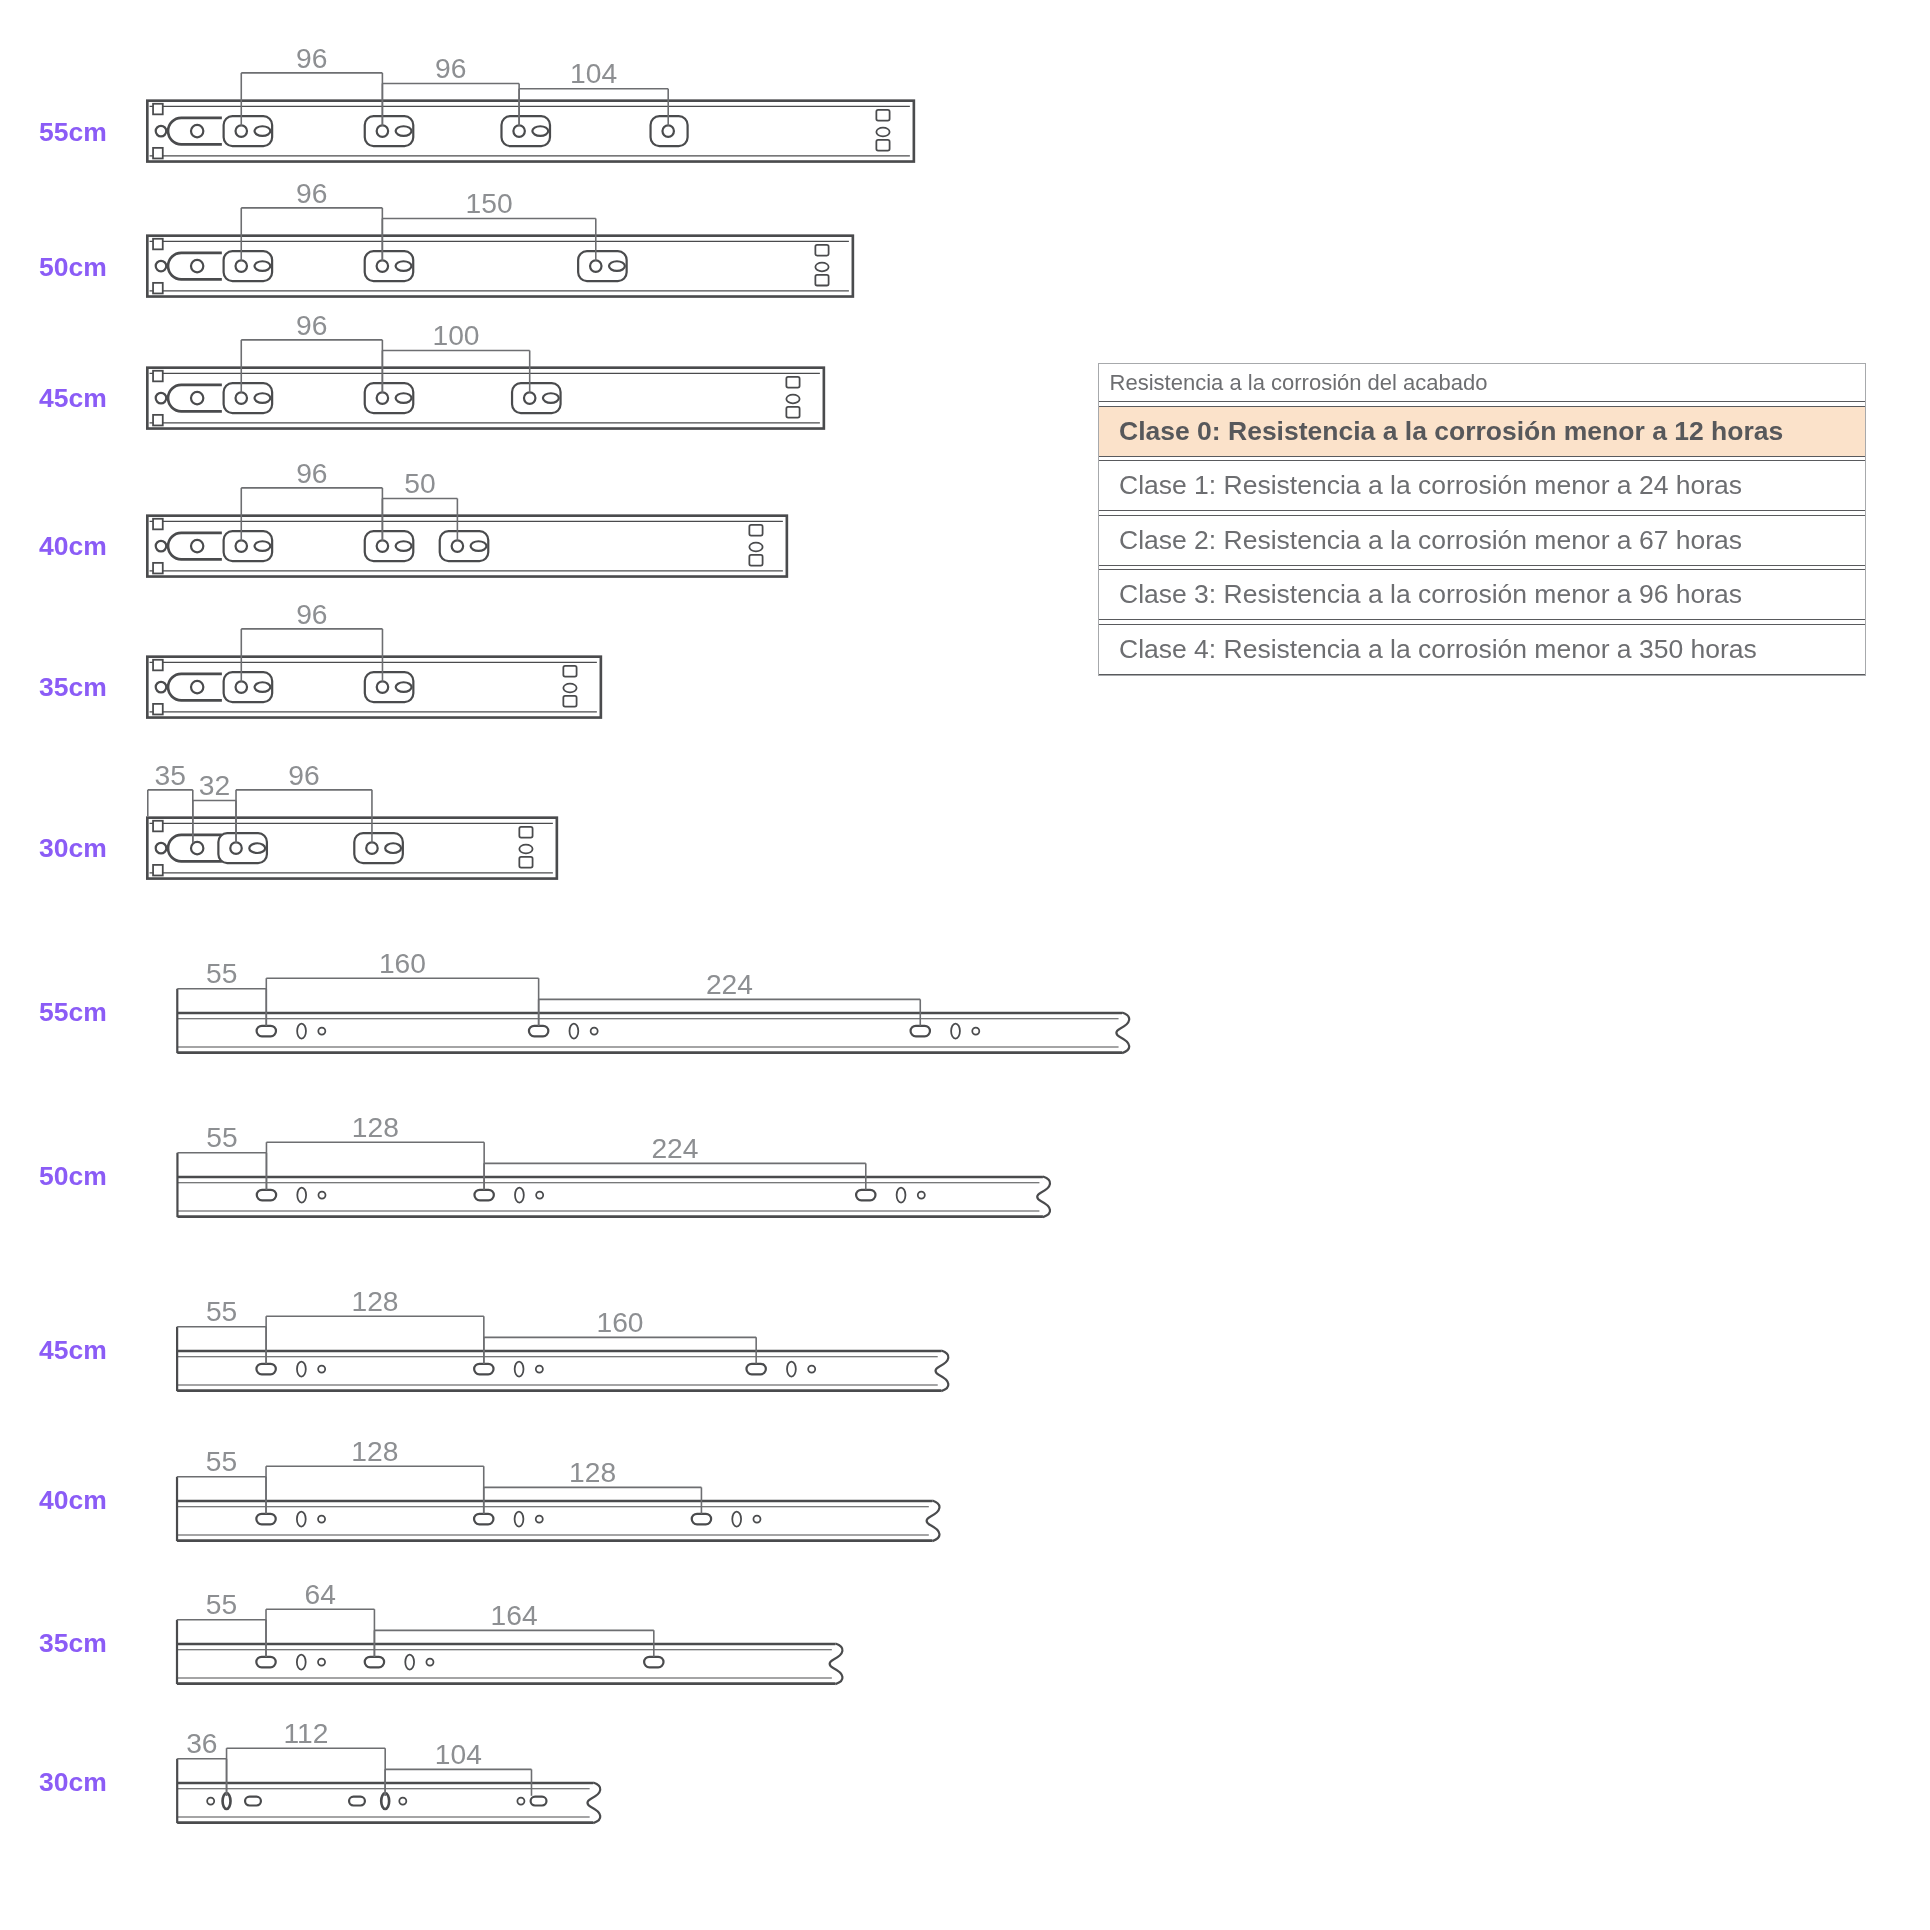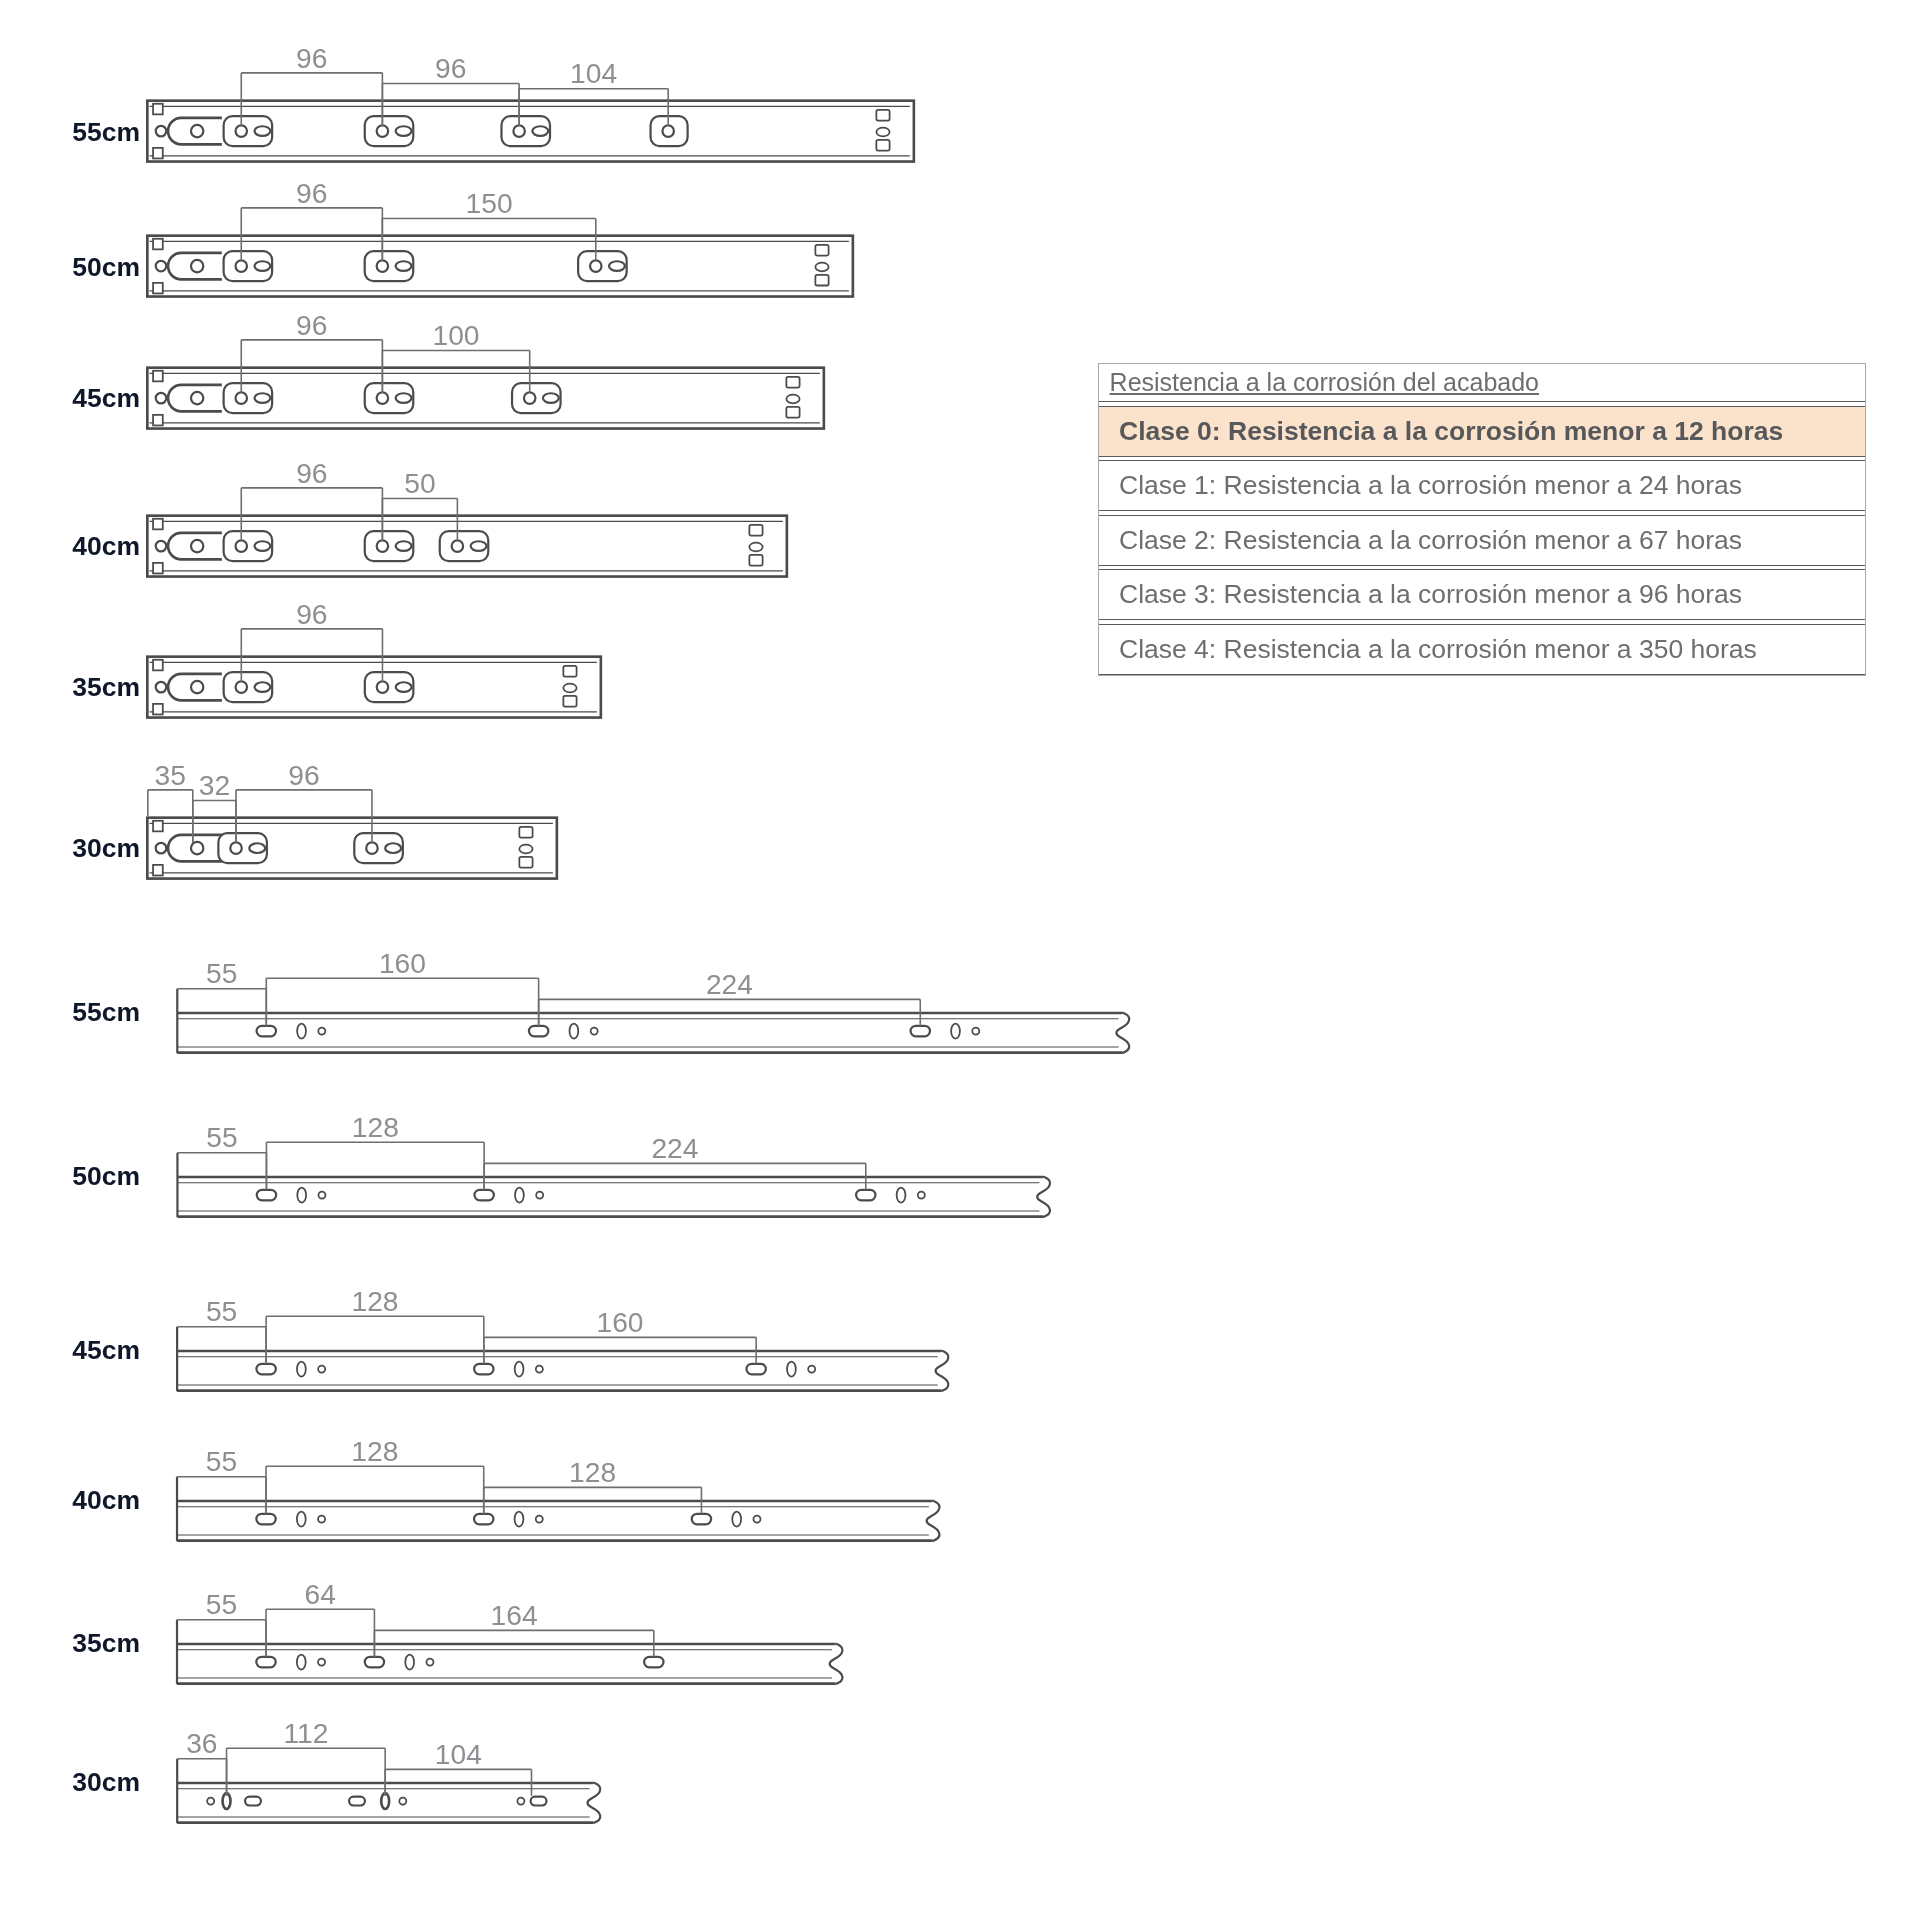--- a/index.html
+++ b/index.html
@@ -1,23 +1,23 @@
 <!DOCTYPE html>
 <html style="font-size:14px"><head>
 <meta charset="utf-8">
 <style>
   html,body{margin:0;padding:0;}
   body{width:1930px;height:1930px;background:#ffffff;font-family:"Liberation Sans",sans-serif;position:relative;overflow:hidden;}
   .page{position:absolute;left:0;top:0;width:1930px;height:1930px;}
   svg.rail-svg{position:absolute;overflow:visible;}
-  .rail-label{position:absolute;left:39px;width:101px;text-align:right;font-size:26.5px;font-weight:600;
-    color:#0f172a;height:32px;line-height:32px;white-space:nowrap;}
+  .rail-label{position:absolute;left:39px;width:101px;font-size:26.5px;font-weight:600;
+    color:#8b5cf6;height:32px;line-height:32px;white-space:nowrap;}
   .tbl{position:absolute;left:1098px;top:363px;width:766px;border:1.8px solid #a7a9ac;background:#fff;}
-  .tbl-header{height:37px;line-height:37px;padding-left:10.6px;font-size:25px;color:#6d6e71;
-    border-bottom:1.8px solid #595a5d;white-space:nowrap;text-decoration:underline;}
+  .tbl-header{height:37px;line-height:37px;padding-left:10.6px;font-size:22px;color:#6d6e71;
+    border-bottom:1.8px solid #595a5d;white-space:nowrap;}
   .trow{height:49px;line-height:49px;padding-left:20px;font-size:26.5px;color:#6d6e71;
     border-top:1.8px solid #595a5d;border-bottom:1.8px solid #595a5d;margin-top:3.5px;white-space:nowrap;}
   .trow.hl{background:#fbe2ca;font-weight:700;color:#57585b;}
   .footer{position:absolute;left:88px;top:1831px;font-size:25.6px;line-height:34px;color:#6d6e71;white-space:nowrap;}
 </style>
 </head>
 <body>
 
 <div class="page">
   <div id="top-rails">

